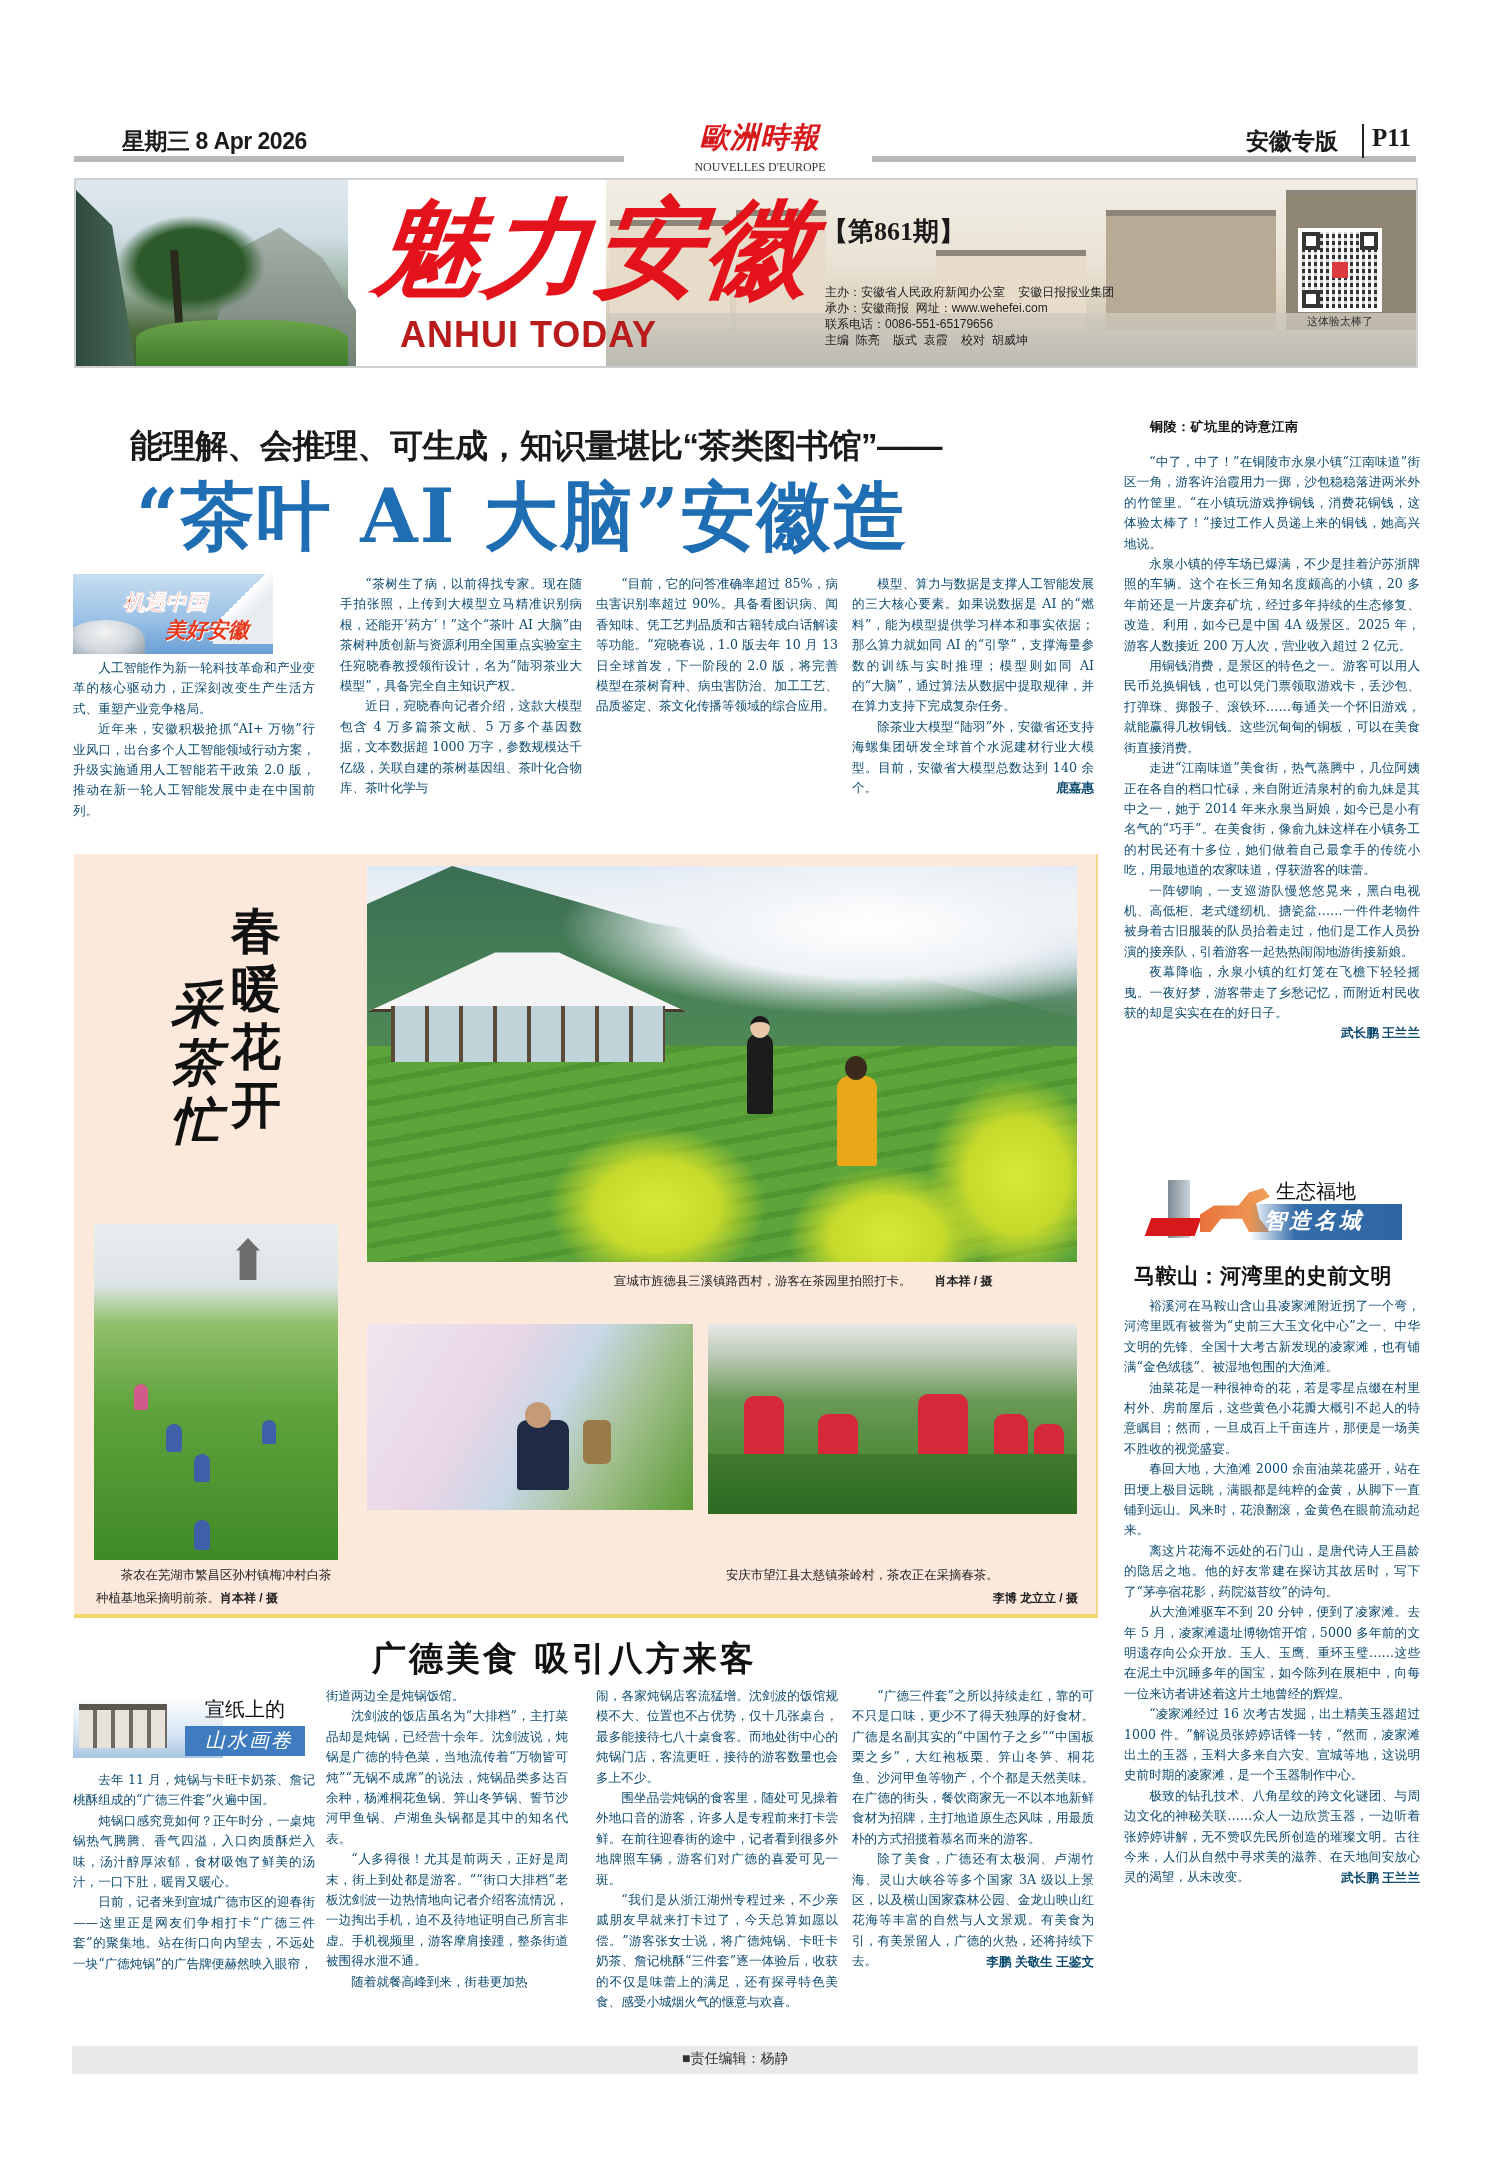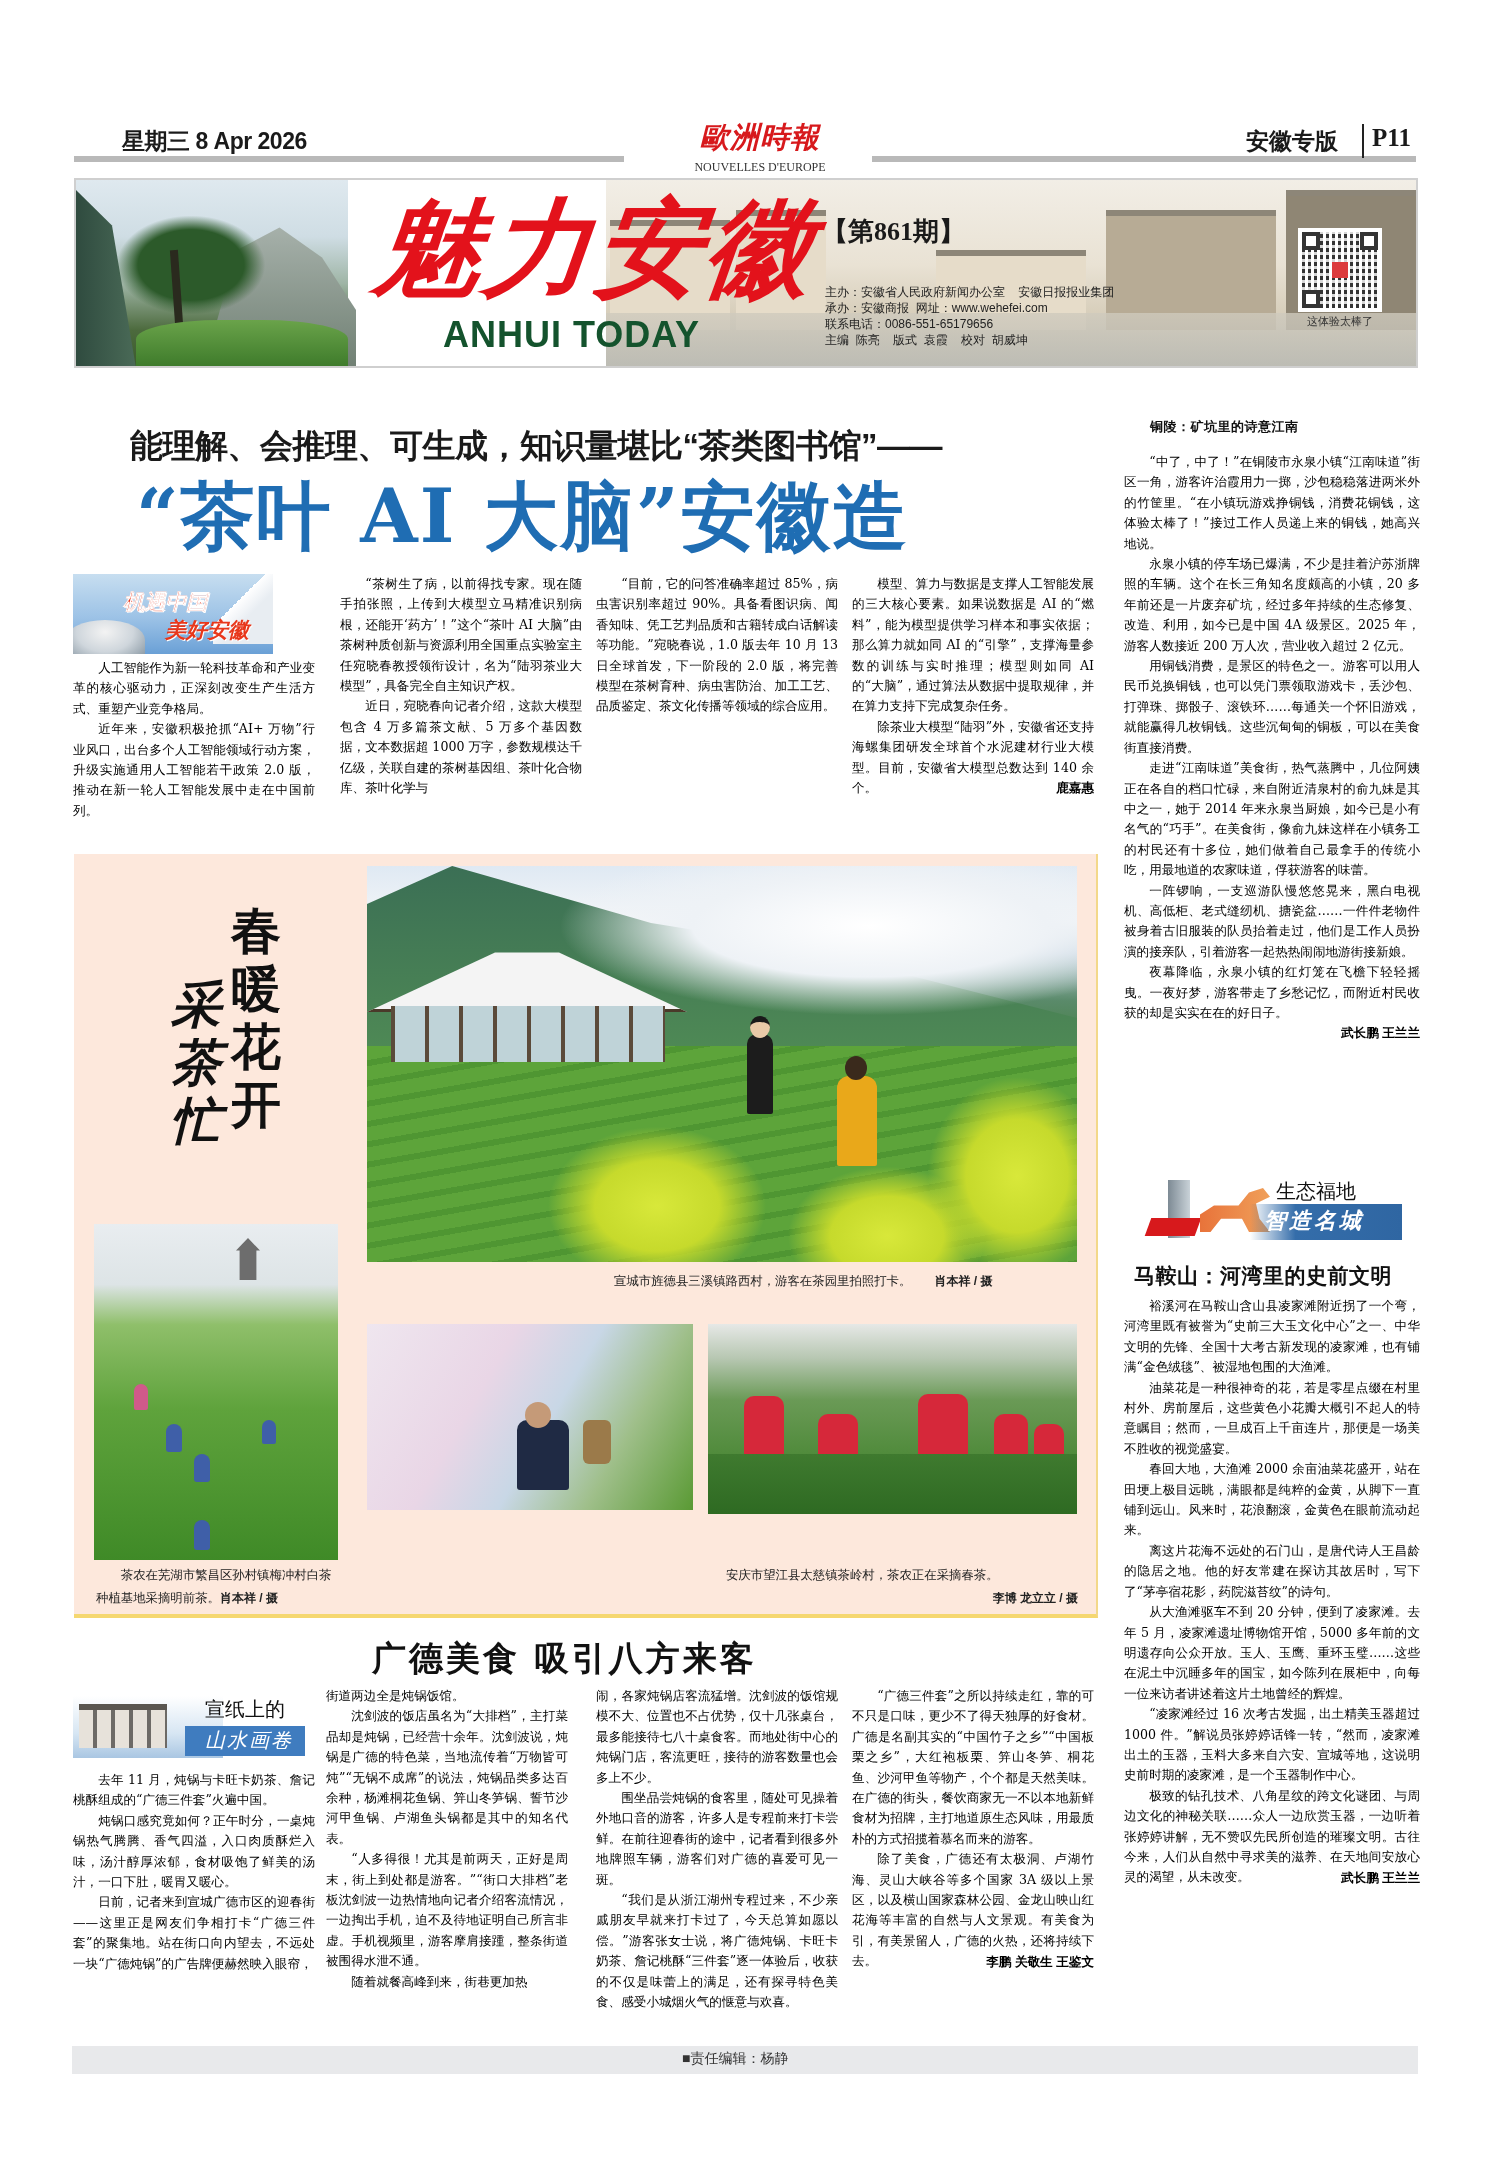--- a/index.html
+++ b/index.html
@@ -24,21 +24,21 @@
   
   .banner { left: 74px; top: 178px; width: 1344px; height: 190px; border: 2px solid #cfcfcf; background: #fff; overflow: hidden; }
   .banner-photo-l { left: 0; top: 0; width: 272px; height: 188px;
     background: linear-gradient(180deg, #dfe9ef 0%, #cfdde4 30%, #9fb5a6 55%, #4c6a3d 80%, #3b5a2c 100%); }
   .banner-photo-l .cliff { position:absolute; left:0; top:10px; width:60px; height:178px; background: linear-gradient(90deg,#2f4b3f,#4a6a57); clip-path: polygon(0 0, 60% 20%, 100% 100%, 0 100%); }
   .banner-photo-l .mtn { position:absolute; left:110px; top:40px; width:170px; height:150px; background: linear-gradient(180deg,#a9b3ad,#6f7f72); clip-path: polygon(10% 100%, 30% 20%, 55% 5%, 80% 25%, 100% 60%, 100% 100%); }
   .banner-photo-l .pine { position:absolute; left:40px; top:35px; width:150px; height:100px; background: radial-gradient(ellipse at 50% 50%, #2c5a2a 0%, #2c5a2a 50%, transparent 70%); }
   .banner-photo-l .trunk { position:absolute; left:98px; top:70px; width:8px; height:118px; background:#2a2a1e; transform: rotate(-4deg); }
   .banner-photo-l .shrub { position:absolute; left:60px; top:140px; width:212px; height:48px; background: linear-gradient(180deg,#6aa34a,#3d7a2a); border-radius: 40% 40% 0 0; }
   .banner-title { left: 300px; top: 8px; color: #e3121b; font-size: 106px; font-weight: bold; font-style: italic; letter-spacing: 4px; font-family: "DejaVu Serif", serif; line-height: 120px; transform: skewX(-6deg); }
-  .banner-en { left: 324px; top: 134px; color: #14532d; font-family: "Liberation Sans", sans-serif; font-size: 36px; font-weight: bold; letter-spacing: 1px; margin-left: 43px; }
+  .banner-en { left: 324px; top: 134px; color: #b91c1c; font-family: "Liberation Sans", sans-serif; font-size: 36px; font-weight: bold; letter-spacing: 1px; }
   .banner-photo-r { left: 530px; top: 0; width: 812px; height: 188px;
     background: linear-gradient(180deg, #f2eee6 0%, #e9e2d4 45%, #d8cfbc 70%, #c7c6bb 100%); opacity: 1; }
   .banner-photo-r .house { position:absolute; background:#e6dcc9; border-top: 6px solid #8d8678; }
   .banner-photo-r .water { position:absolute; left:0; bottom:0; width:100%; height:55px; background: linear-gradient(180deg,#cfcabd,#b9b9b2); opacity:.8; }
   .issue { left: 746px; top: 34px; font-size: 26px; font-weight: bold; font-family: "Liberation Serif", serif; color:#1a1a1a; }
   .credits { left: 749px; top: 104px; font-family: "Liberation Sans", sans-serif; font-size: 12px; line-height: 16px; color: #222; }
   .credits div { white-space: pre; }
   .qr { left: 1222px; top: 48px; width: 84px; height: 84px; background: #fff; padding: 4px; }
   .qr-inner { width: 76px; height: 76px; position: relative;
     background:
@@ -47,21 +47,21 @@
   .qr-inner::before { content:""; position:absolute; inset:0; background: repeating-linear-gradient(0deg, transparent 0 4px, rgba(255,255,255,.8) 4px 7px); }
   .qr-center { position:absolute; left:30px; top:30px; width:16px; height:16px; background:#d7191c; }
   .qr-finder { position:absolute; width:18px; height:18px; border:4px solid #111; background:#fff; }
   .qr-label { left: 1218px; top: 134px; width: 92px; text-align: center; font-size: 11px; color: #333; }
 
   
   .kicker { left: 130px; top: 424px; font-family: "Liberation Sans", "DejaVu Sans", sans-serif; font-size: 33px; font-weight: bold; letter-spacing: -0.5px; }
   .headline { left: 136px; top: 468px; color: #1f6db3; font-size: 74px; font-weight: bold; letter-spacing: 2px; font-family: "DejaVu Serif", serif; }
 
   
-  .col { position: absolute; font-size: 12.6px; line-height: 20.4px; text-align: justify; color: #000000; }
+  .col { position: absolute; font-size: 12.6px; line-height: 20.4px; text-align: justify; color: #0c4a6e; }
   .col p { text-indent: 2em; }
   .col p.noindent { text-indent: 0; }
   .byline { font-weight: bold; font-family: "Liberation Sans", sans-serif; text-align: right; }
 
   .promo-ai { left: 73px; top: 574px; width: 200px; height: 80px;
     background: linear-gradient(180deg, #c7def0 0%, #9cc2e6 55%, #6aa0d6 100%); overflow:hidden; }
   .promo-ai .bldg { position:absolute; left:-8px; top:46px; width:80px; height:40px; background: radial-gradient(ellipse at 50% 30%, #f3f3f3 0%, #cfd6dc 50%, #7f8f9b 100%); border-radius: 50% 50% 0 0; }
   .promo-ai .roof { position:absolute; right:0; top:0; width:60px; height:70px; background: linear-gradient(135deg, transparent 40%, #fff 40%, #e8edf2 60%); }
   .promo-ai .t1 { position:absolute; left:50px; top:14px; color:#e8371b; font-size:21px; font-weight:bold; font-style: italic; font-family:"DejaVu Sans", sans-serif; -webkit-text-stroke: .4px #fff; text-shadow: 1px 1px 0 #fff; }
   .promo-ai .t2 { position:absolute; left:92px; top:42px; color:#e8371b; font-size:21px; font-weight:bold; font-style: italic; font-family:"DejaVu Sans", sans-serif; text-shadow: 1px 1px 0 #fff; }

